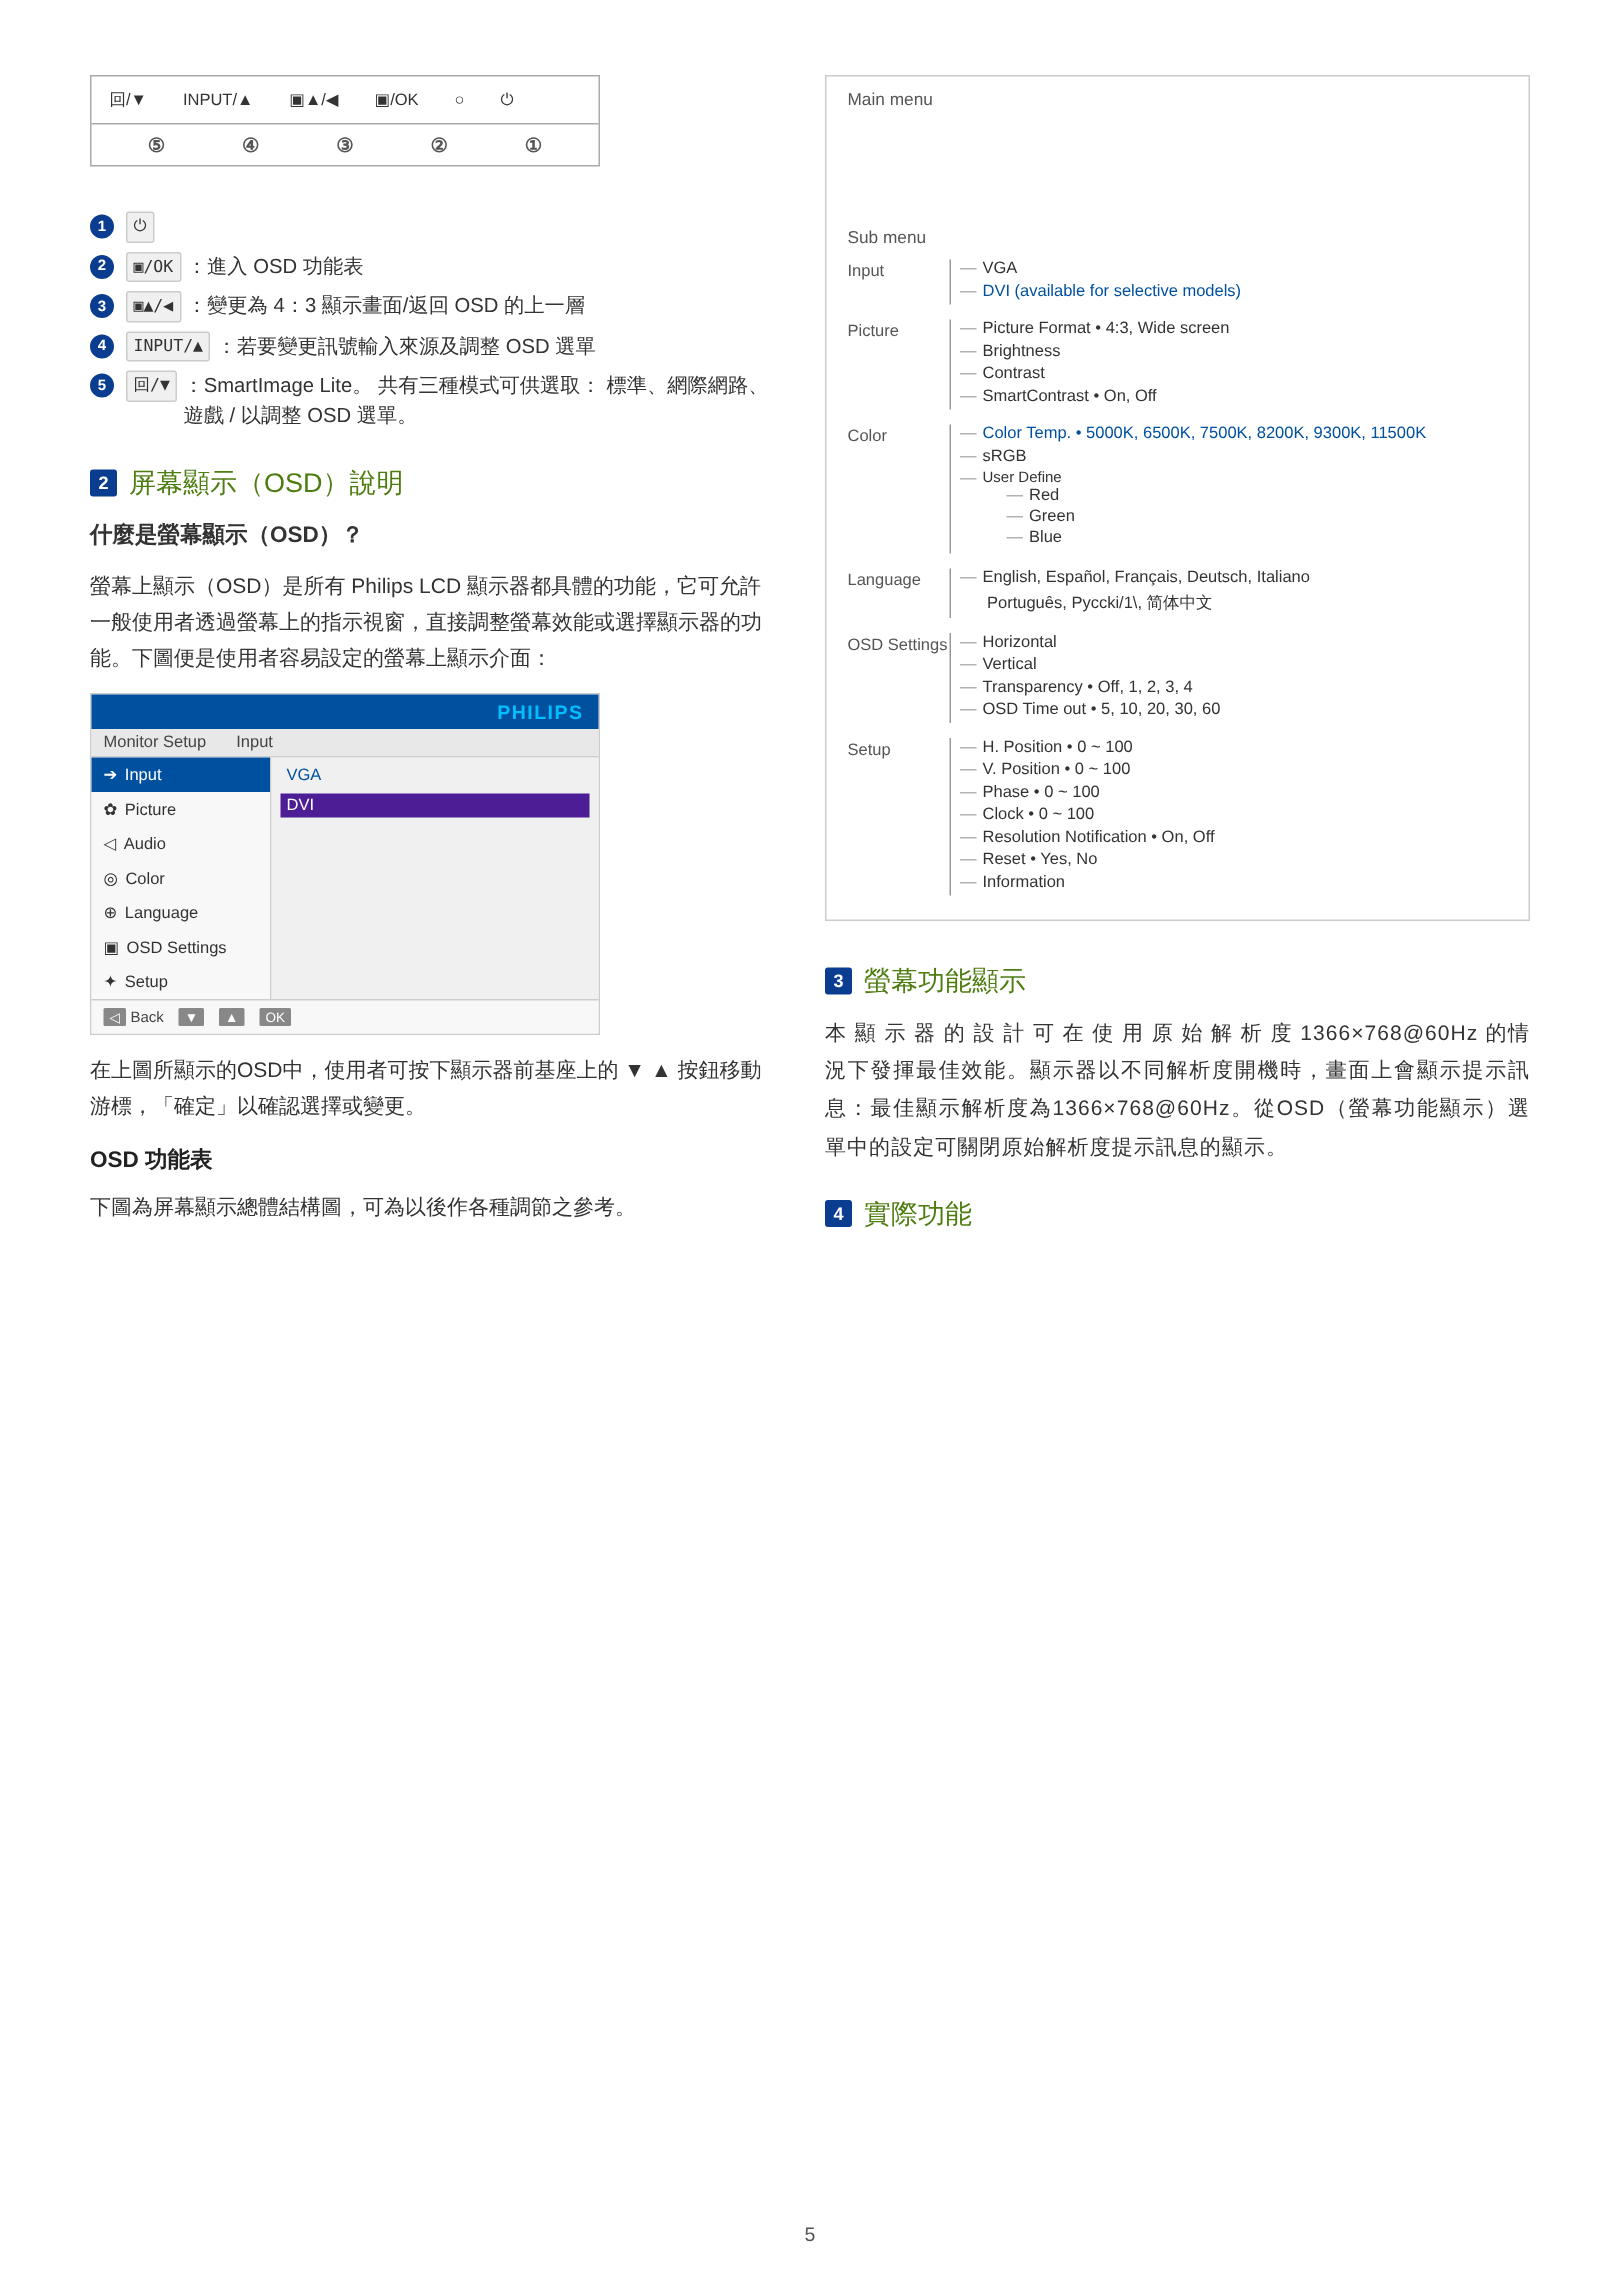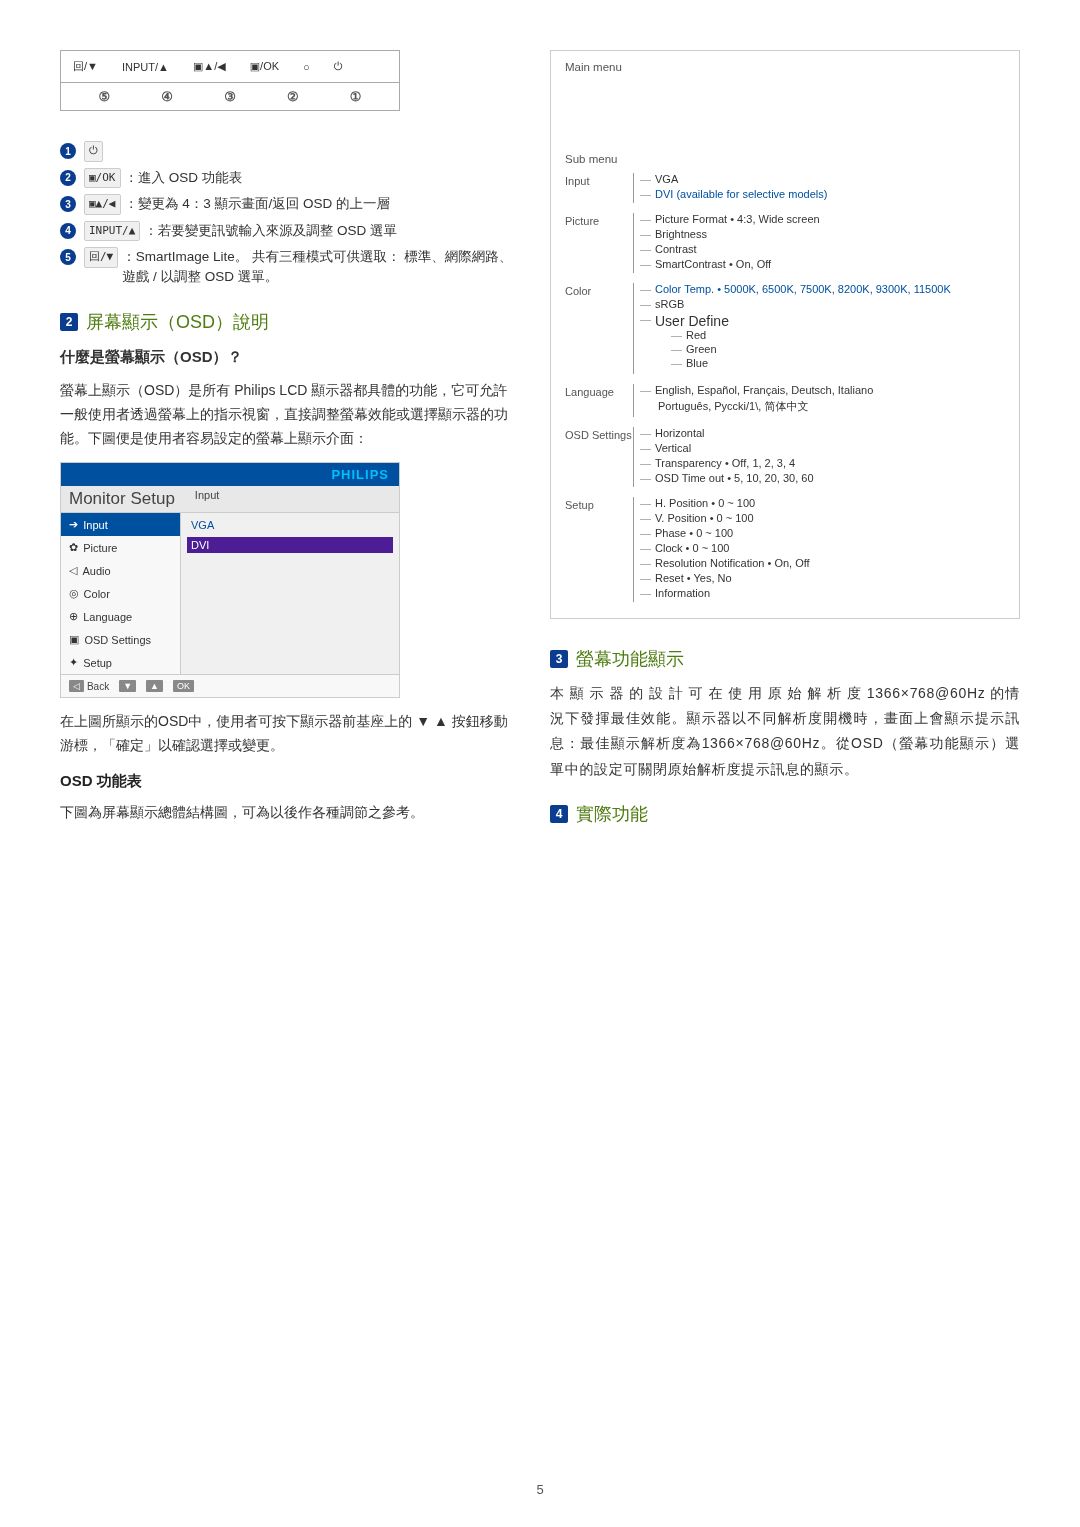--- a/index.html
+++ b/index.html
@@ -314,21 +314,21 @@
       </div>
 
       <div class="body-text" style="font-size:15px; font-weight:bold; margin-bottom:8px;">什麼是螢幕顯示（OSD）？</div>
 
       <div class="body-text">螢幕上顯示（OSD）是所有 Philips LCD 顯示器都具體的功能，它可允許一般使用者透過螢幕上的指示視窗，直接調整螢幕效能或選擇顯示器的功能。下圖便是使用者容易設定的螢幕上顯示介面：</div>
 
       
       <div class="osd-diagram">
         <div class="osd-header">PHILIPS</div>
         <div style="display:flex; background:#e8e8e8; border-bottom:1px solid #ccc; padding:3px 8px; gap:20px;">
-          <span style="font-size:17px; color:#444;">Monitor Setup</span>
+          <span style="font-size:11px; color:#444;">Monitor Setup</span>
           <span style="font-size:11px; color:#444;">Input</span>
         </div>
         <div class="osd-body">
           <div class="osd-left-panel">
             <div class="osd-row selected">
               <span>➔</span>
               <span>Input</span>
             </div>
             <div class="osd-row">
               <span>✿</span>
@@ -435,21 +435,21 @@
               <span style="color:#999; margin-right:4px;">—</span>
               <span style="font-size:11px; color:#0050a0;">Color Temp.  • 5000K, 6500K, 7500K, 8200K, 9300K, 11500K</span>
             </div>
             <div style="display:flex; align-items:center; margin-bottom:3px;">
               <span style="color:#999; margin-right:4px;">—</span>
               <span style="font-size:11px;">sRGB</span>
             </div>
             <div style="display:flex; align-items:flex-start; margin-bottom:3px;">
               <span style="color:#999; margin-right:4px;">—</span>
               <div style="display:flex; flex-direction:column;">
-                <span style="font-size:14px;">User Define</span>
+                <span style="font-size:10px;">User Define</span>
                 <div style="margin-left:16px; display:flex; flex-direction:column;">
                   <div style="display:flex; align-items:center; margin-bottom:2px;">
                     <span style="color:#999; margin-right:4px;">—</span>
                     <span style="font-size:11px;">Red</span>
                   </div>
                   <div style="display:flex; align-items:center; margin-bottom:2px;">
                     <span style="color:#999; margin-right:4px;">—</span>
                     <span style="font-size:11px;">Green</span>
                   </div>
                   <div style="display:flex; align-items:center; margin-bottom:2px;">

